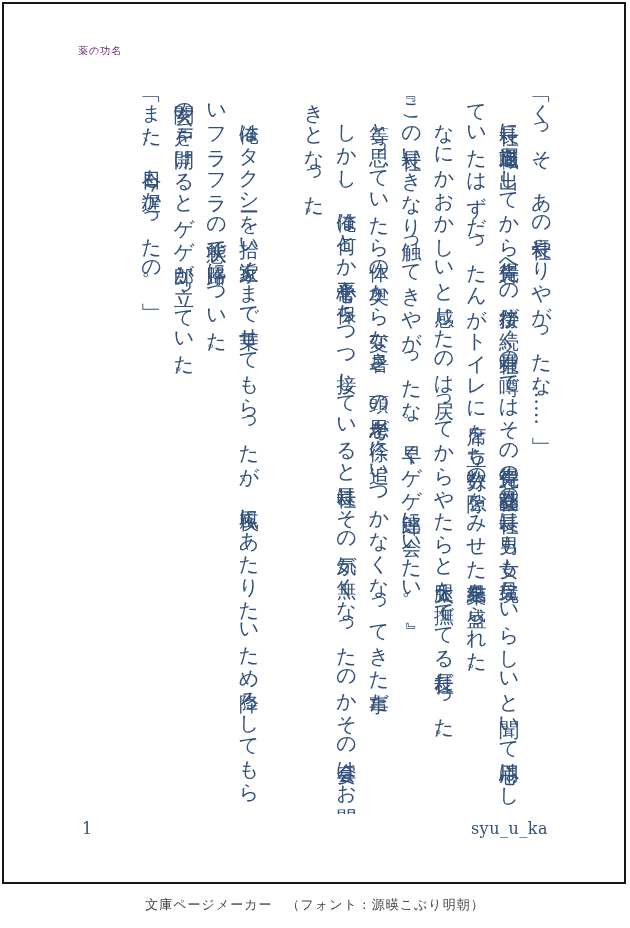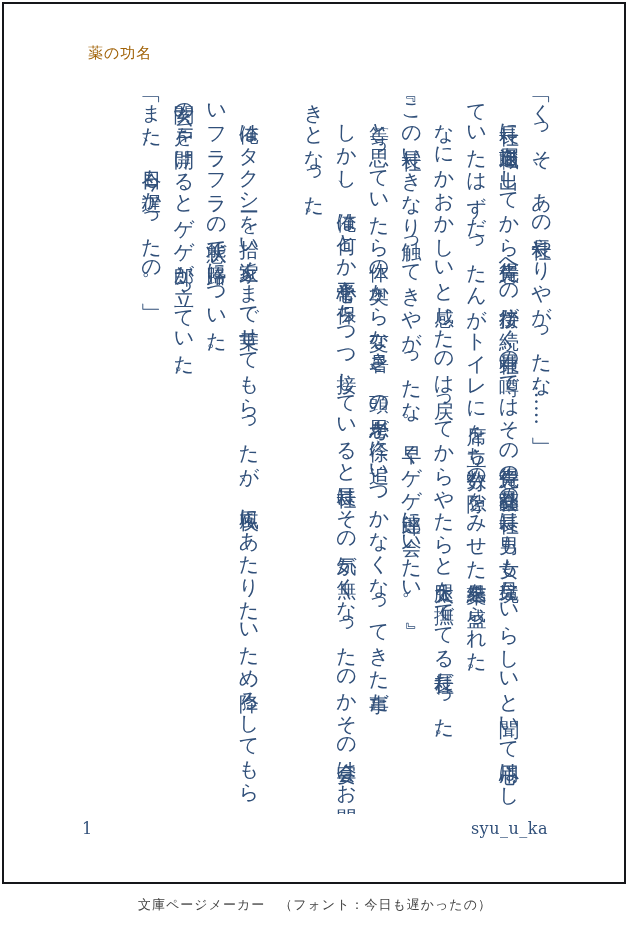--- a/index.html
+++ b/index.html
@@ -21,25 +21,25 @@
     left: 2px;
     top: 2px;
     width: 624px;
     height: 882px;
     box-sizing: border-box;
     border: 2px solid #15161a;
     background: #ffffff;
   }
   .doc-title {
     position: absolute;
-    left: 84px;
+    left: 74px;
     top: 40px;
-    font-size: 15px;
+    font-size: 10px;
     letter-spacing: 1px;
-    color: #a16207;
+    color: #701a75;
   }
   
   .body-text {
     position: absolute;
     top: 86px;
     right: 66px;
     width: 494px;
     height: 724px;
     writing-mode: vertical-rl;
     -webkit-writing-mode: vertical-rl;
@@ -101,15 +101,15 @@
       <p>玄関の戸を開けるとゲゲ郎が立っていた。</p>
       <p>「また、今日も遅かったの。」</p>
     </div>
 
     <div class="page-number">1</div>
 
     <div class="author">syu_u_ka</div>
 
   </div>
 
-  <div class="caption">文庫ページメーカー　（フォント：今日も遅かったの）</div>
+  <div class="caption">文庫ページメーカー　（フォント：源暎こぶり明朝）</div>
 
 </div>
 
 </body></html>

